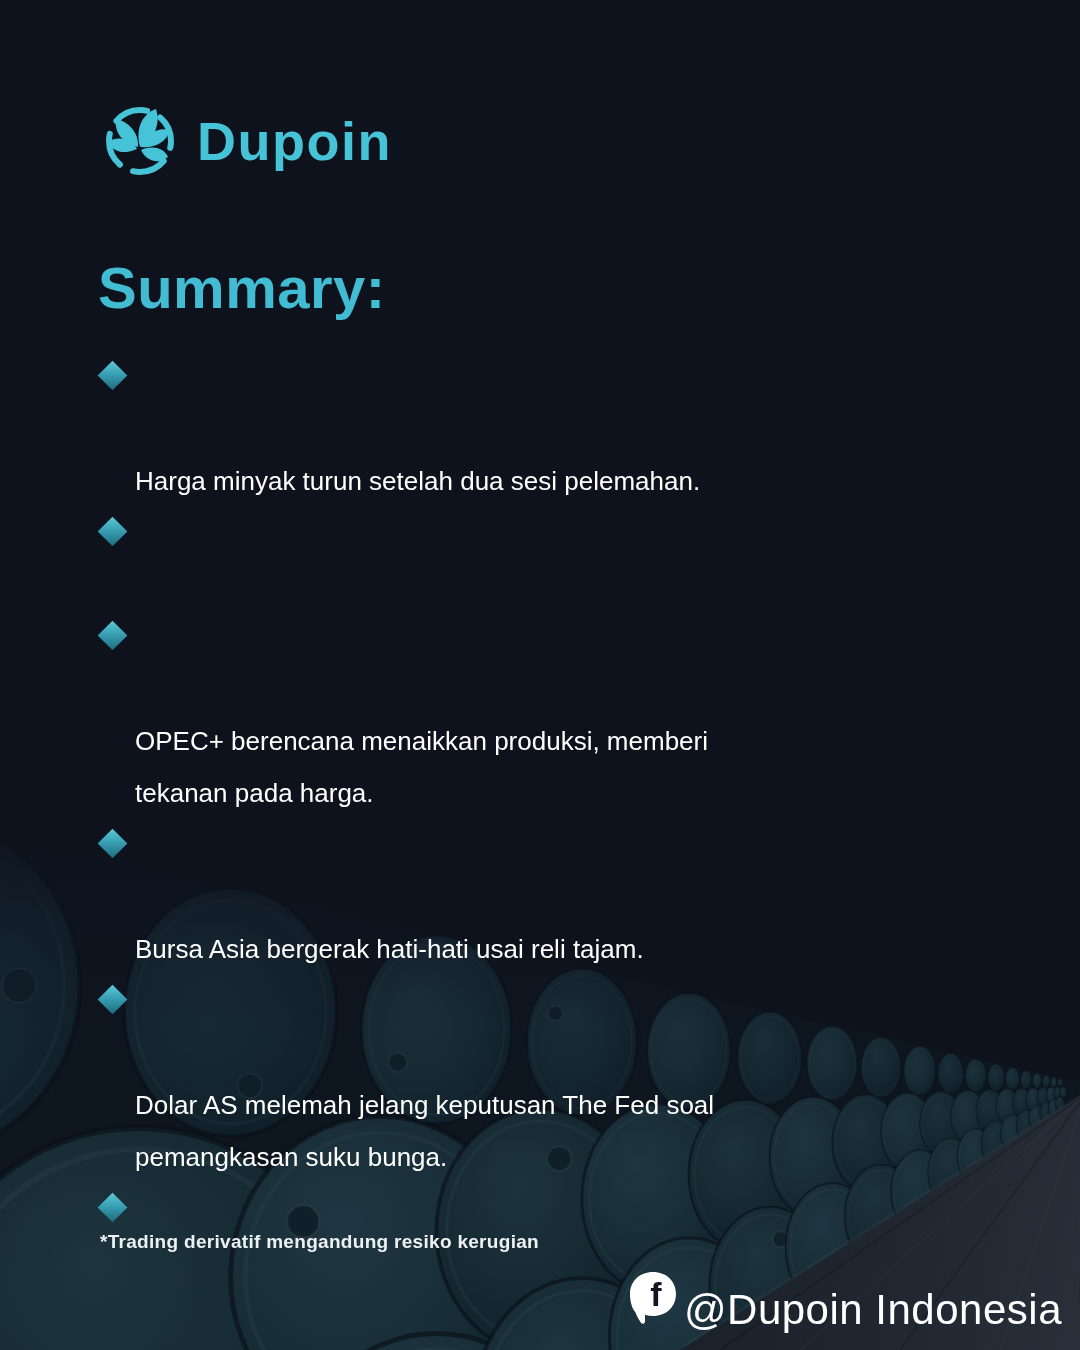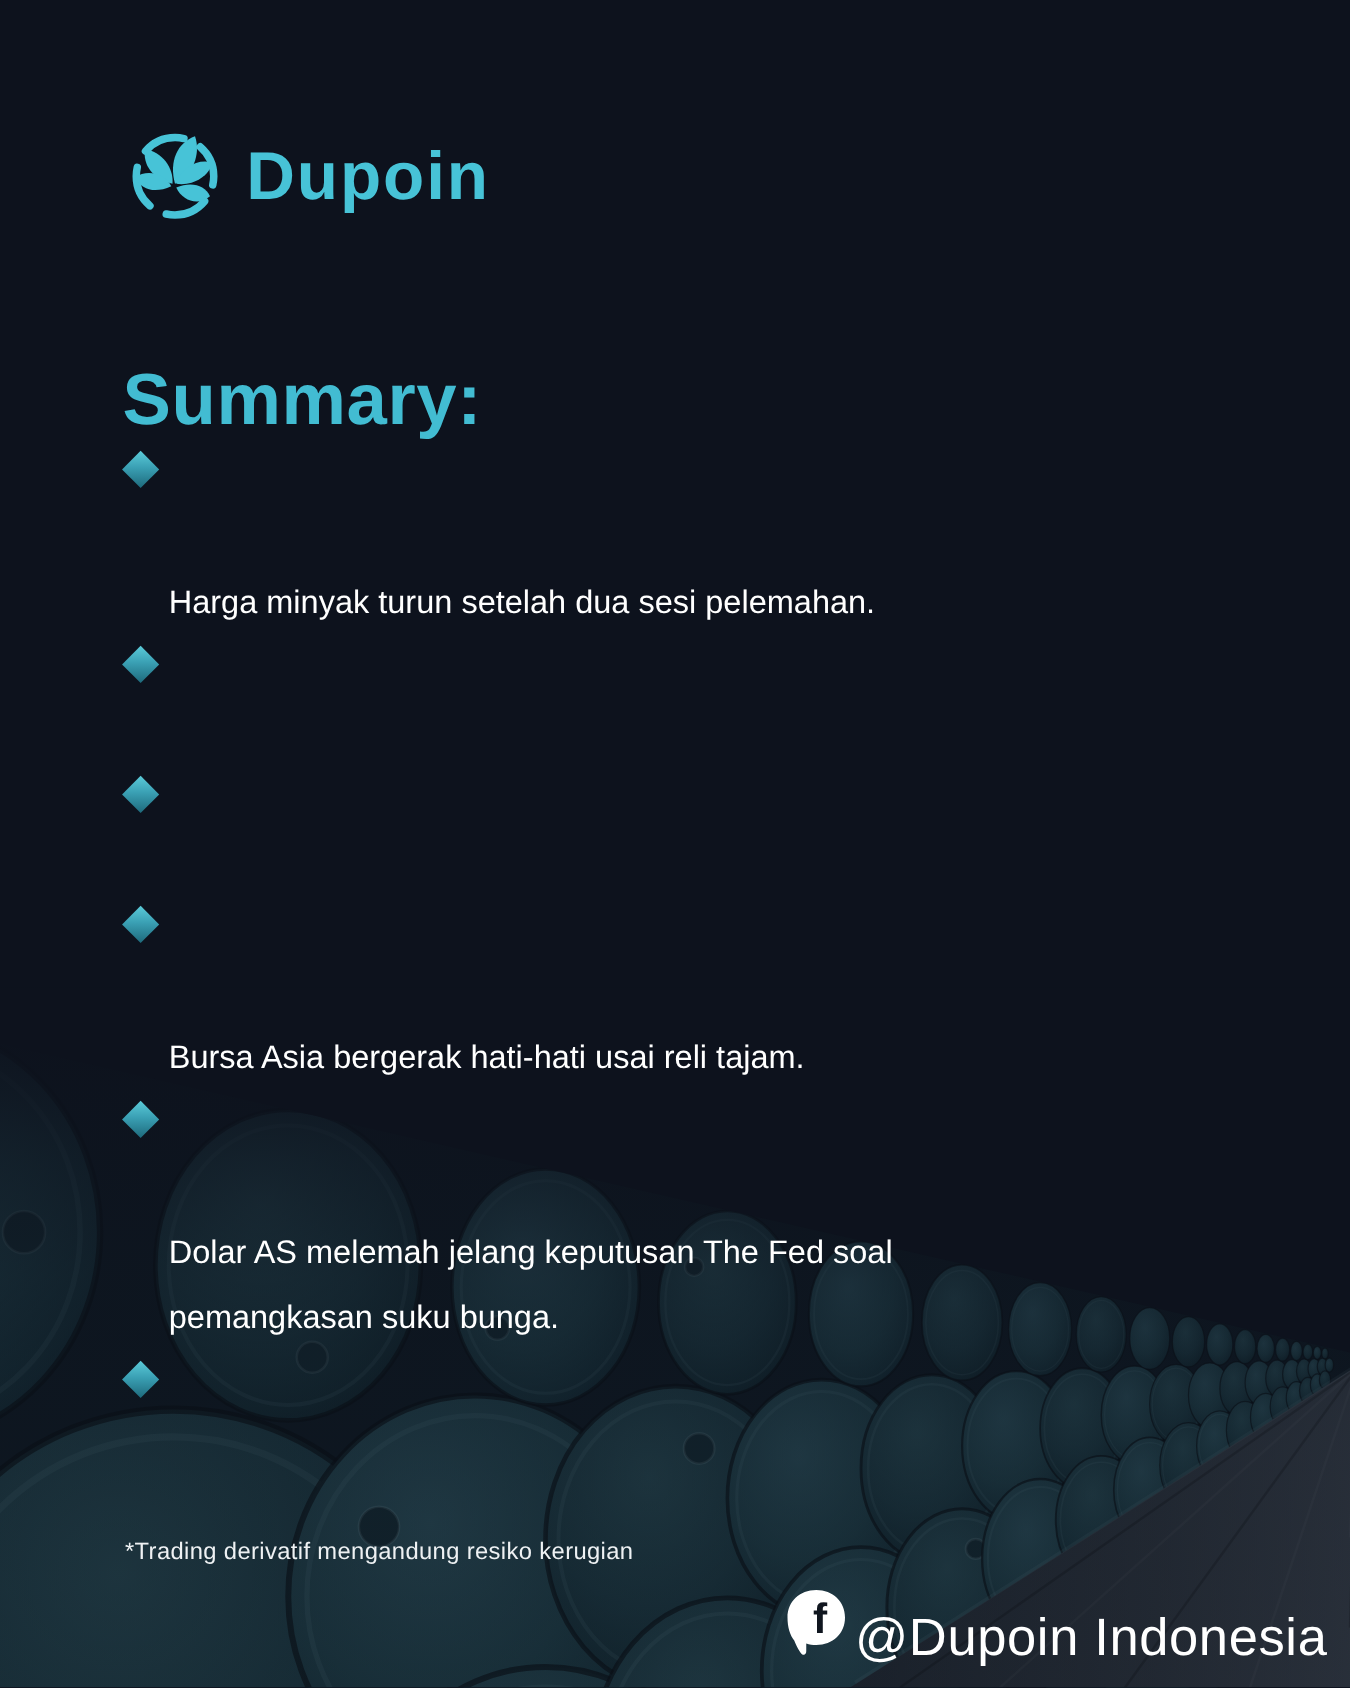--- a/index.html
+++ b/index.html
@@ -23,41 +23,41 @@
   }
   
   .brand{position:absolute;left:100px;top:101px;display:flex;align-items:flex-end;gap:17px;}
   .brand .logo{width:80px;height:80px;}
   .wordmark{
     color:#47c3d7;font-size:54px;font-weight:800;letter-spacing:1.5px;
     line-height:80px;
   }
   
   .summary-heading{
-    position:absolute;left:98px;top:286px;margin:0;
+    position:absolute;left:98px;top:254px;margin:0;
     color:#42bcd2;font-size:58px;font-weight:700;letter-spacing:0.5px;
   }
   .summary-list{
     position:absolute;left:100px;top:351px;width:920px;
     margin:0;padding:0;list-style:none;
   }
   .summary-list li{
     position:relative;padding:0 0 0 35px;margin:0;
     color:#ffffff;font-size:26px;line-height:52px;font-weight:400;
     white-space:pre-line;
   }
   .diamond{
     position:absolute;left:2px;top:14px;width:21px;height:21px;
     transform:rotate(45deg);
     background:linear-gradient(135deg,#5bcbd9 0%,#3aa0b4 45%,#1e6a7c 100%);
   }
   
   .disclaimer{
     position:absolute;left:100px;top:1231px;margin:0;
-    color:#eef1f3;font-size:19px;font-weight:400;letter-spacing:0.3px;
+    color:#eef1f3;font-size:19px;font-weight:700;letter-spacing:0.3px;
   }
   .social{
     position:absolute;right:18px;top:1261px;
     display:flex;align-items:center;gap:7px;
   }
   .social .fb{width:48px;height:54px;flex:0 0 auto;}
   .social-handle{color:#ffffff;font-size:42px;font-weight:400;letter-spacing:0.5px;margin-top:25px;}
 </style>
 </head>
 <body>
@@ -239,20 +239,22 @@
   <ul class="summary-list">
     <li>
       <span class="diamond"></span>
       <span>Harga minyak turun setelah dua sesi pelemahan.</span>
     </li>
     <li>
       <span class="diamond"></span>
     </li>
     <li>
       <span class="diamond"></span>
+      <span>OPEC+ berencana menaikkan produksi, memberi
+tekanan pada harga.</span>
     </li>
     <li>
       <span class="diamond"></span>
       <span>Bursa Asia bergerak hati-hati usai reli tajam.</span>
     </li>
     <li>
       <span class="diamond"></span>
       <span>Dolar AS melemah jelang keputusan The Fed soal
 pemangkasan suku bunga.</span>
     </li>

